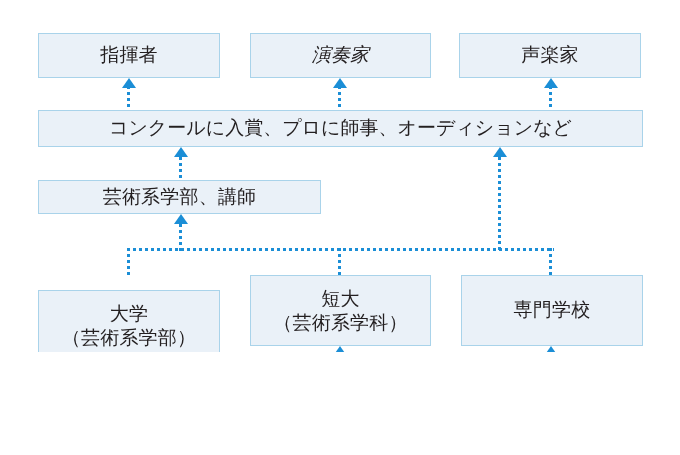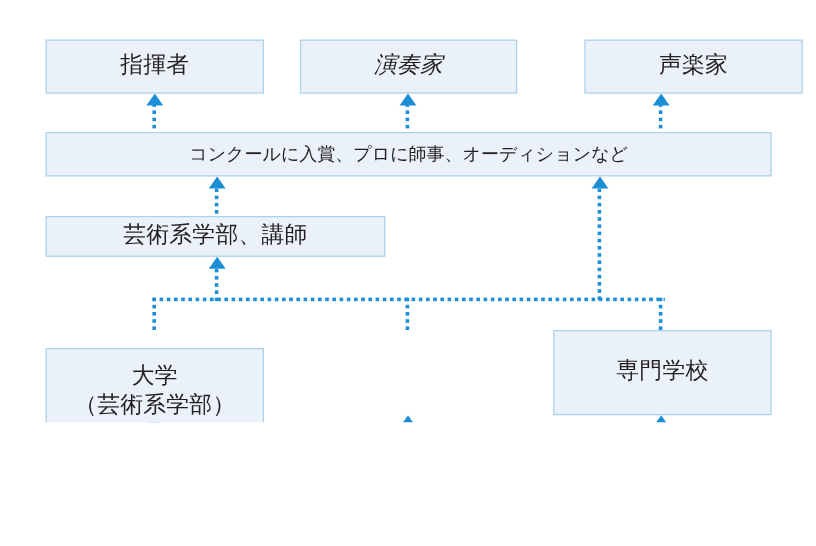--- a/index.html
+++ b/index.html
@@ -29,21 +29,21 @@
     justify-content: center;
     text-align: center;
     color: #231f20;
     font-size: 19px;
     line-height: 1.28;
     letter-spacing: 0.2px;
     white-space: pre-line;
     user-select: none;
   }
   .node.banner {
-    font-size: 15px;
+    font-size: 19px;
     letter-spacing: 0px;
   }
   .node.two-line {
     line-height: 1.22;
   }
   
   .conn {
     position: absolute;
   }
   .vline {
@@ -121,27 +121,29 @@
 
   <div class="conn">
     <div class="vline" style="left:549px; top:356px; height:22px;"></div>
     <div class="arrowhead" style="left:544px; top:346px;"></div>
   </div>
 
   <div class="node" style="left:38px; top:33px; width:182px; height:45px;">指揮者</div>
 
   <div class="node" style="left:250px; top:33px; width:181px; height:45px;font-style:italic;">演奏家</div>
 
-  <div class="node" style="left:487px; top:33px; width:182px; height:45px;text-align:right;">声楽家</div>
+  <div class="node" style="left:459px; top:33px; width:182px; height:45px;text-align:right;">声楽家</div>
 
   <div class="node banner" style="left:38px; top:110px; width:605px; height:37px;">コンクールに入賞、プロに師事、オーディションなど</div>
 
   <div class="node" style="left:38px; top:180px; width:283px; height:34px;">芸術系学部、講師</div>
 
   <div class="node two-line" style="left:38px; top:290px; width:182px; height:71px;">大学
 （芸術系学部）</div>
 
+  <div class="node two-line" style="left:250px; top:275px; width:181px; height:71px;">短大
+（芸術系学科）</div>
 
   <div class="node" style="left:461px; top:275px; width:182px; height:71px;text-align:center;">専門学校</div>
 
   <div class="node" style="left:38px; top:378px; width:605px; height:40px;margin-top:44px;">高校</div>
 
 </div>
 
 </body></html>

